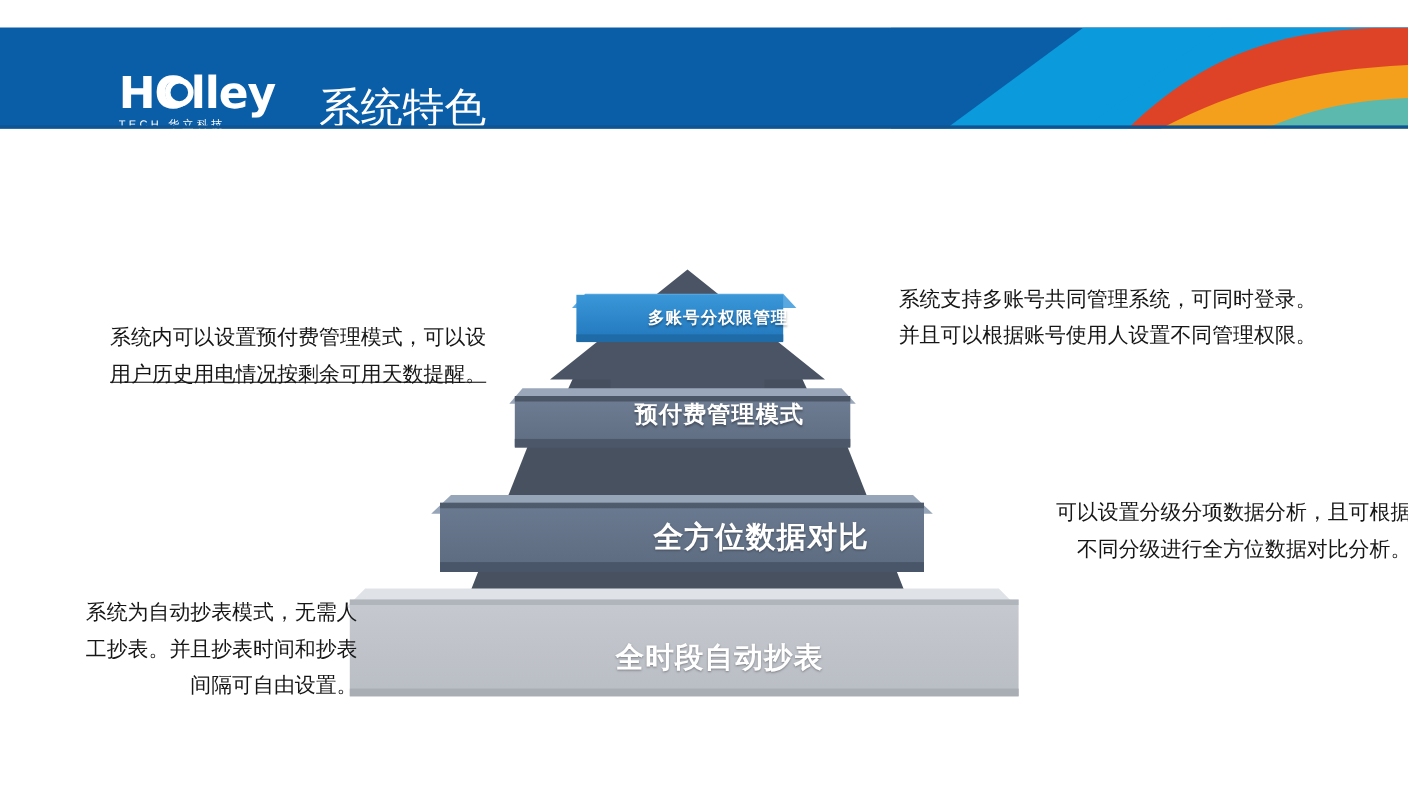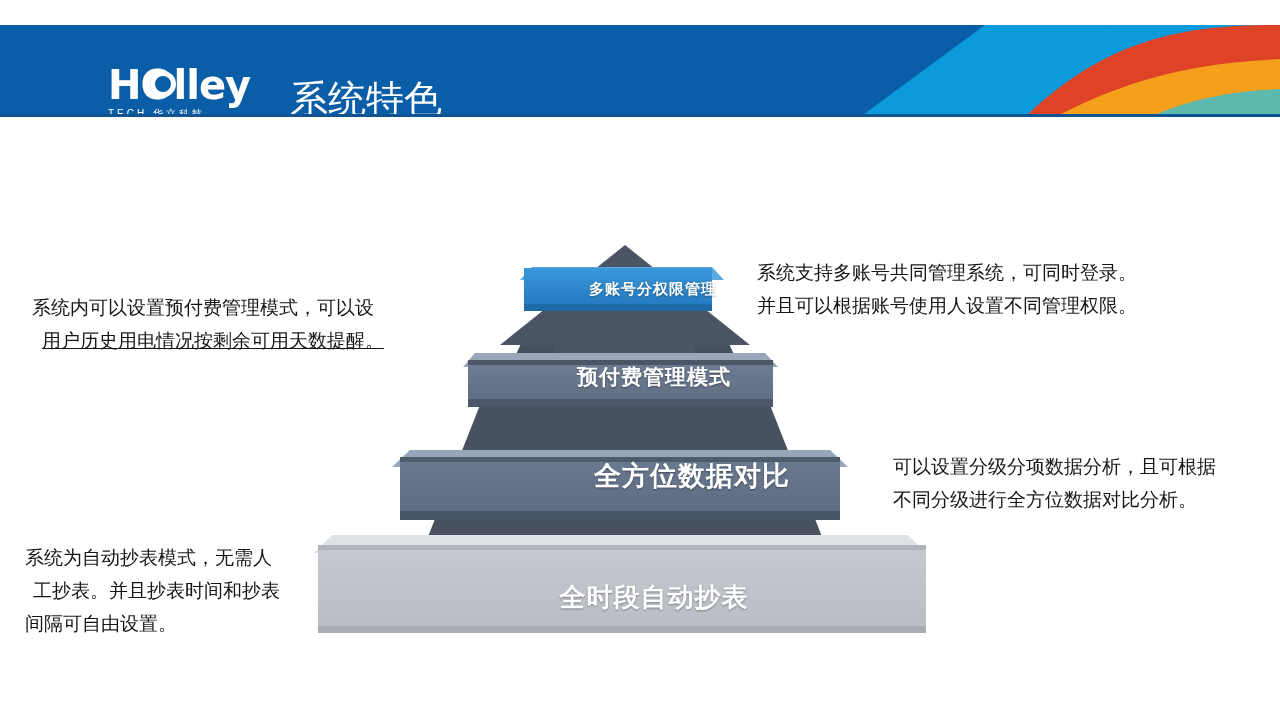--- a/index.html
+++ b/index.html
@@ -68,31 +68,31 @@
     position:absolute;
     color:#ffffff;font-weight:bold;text-align:center;
     font-family:"DejaVu Sans","Liberation Sans",sans-serif;
     text-shadow:0 1px 2px rgba(0,0,0,.35);
     white-space:nowrap;
     letter-spacing:1px;
     padding-left:34px;
   }
   #tier-label-1{ left:524px;top:280px;width:190px;font-size:15px;}
   #tier-label-2{ left:470px;top:363px;width:300px;font-size:21px;text-align:center;}
-  #tier-label-3{ left:400px;top:458px;width:516px;font-size:27px;}
+  #tier-label-3{ left:400px;top:470px;width:516px;font-size:27px;}
   #tier-label-4{ left:315px;top:580px;width:610px;font-size:26px;}
 
   
   .callout{
     position:absolute;
     color:#161616;
     font-family:"DejaVu Sans","Liberation Sans",sans-serif;
     font-size:19px;line-height:33px;
   }
-  .callout div{white-space:nowrap;}
+  .callout div{white-space:nowrap;text-align:right;}
 
   #callout-left-top{ left:32px;top:291px;width:410px;}
   #callout-left-top .l2{margin-left:10px;}
   #callout-left-top .l3{margin-left:10px;text-decoration:underline;}
 
   #callout-left-bottom{ left:25px;top:541px;width:300px;}
   #callout-left-bottom .l2{margin-left:8px;}
 
   #callout-right-top{ left:757px;top:256px;width:440px;}
   #callout-right-bottom{ left:893px;top:450px;width:390px;}

